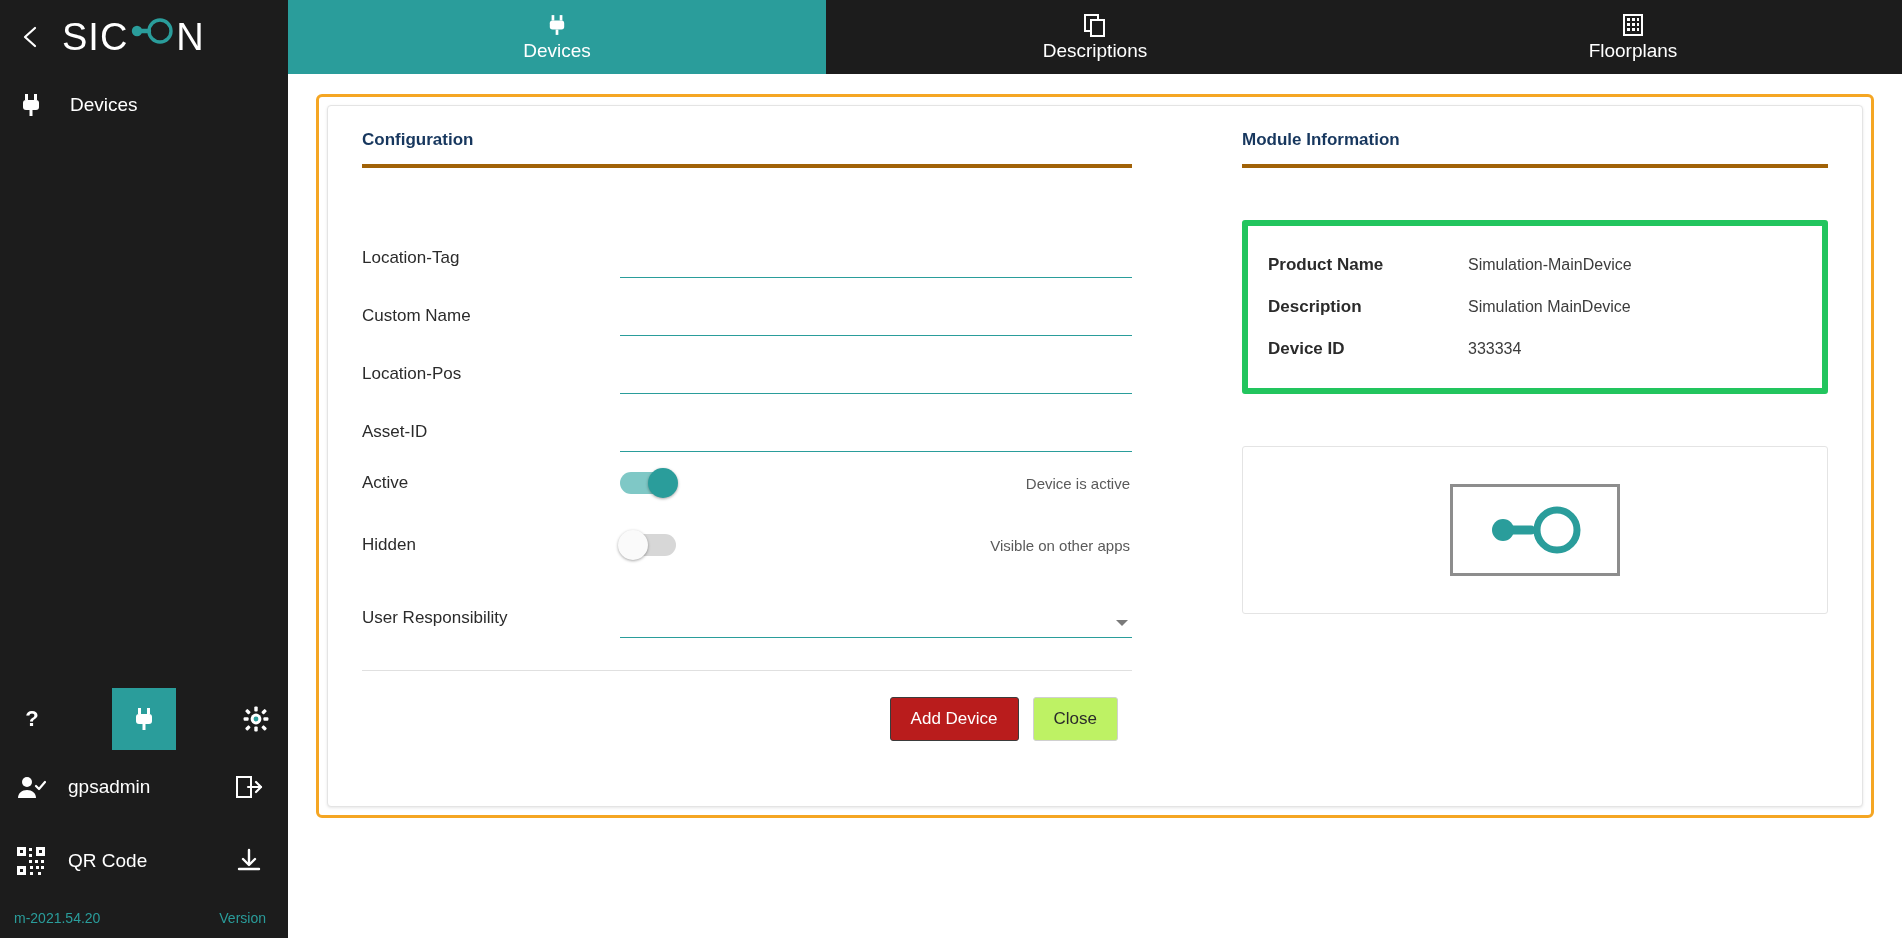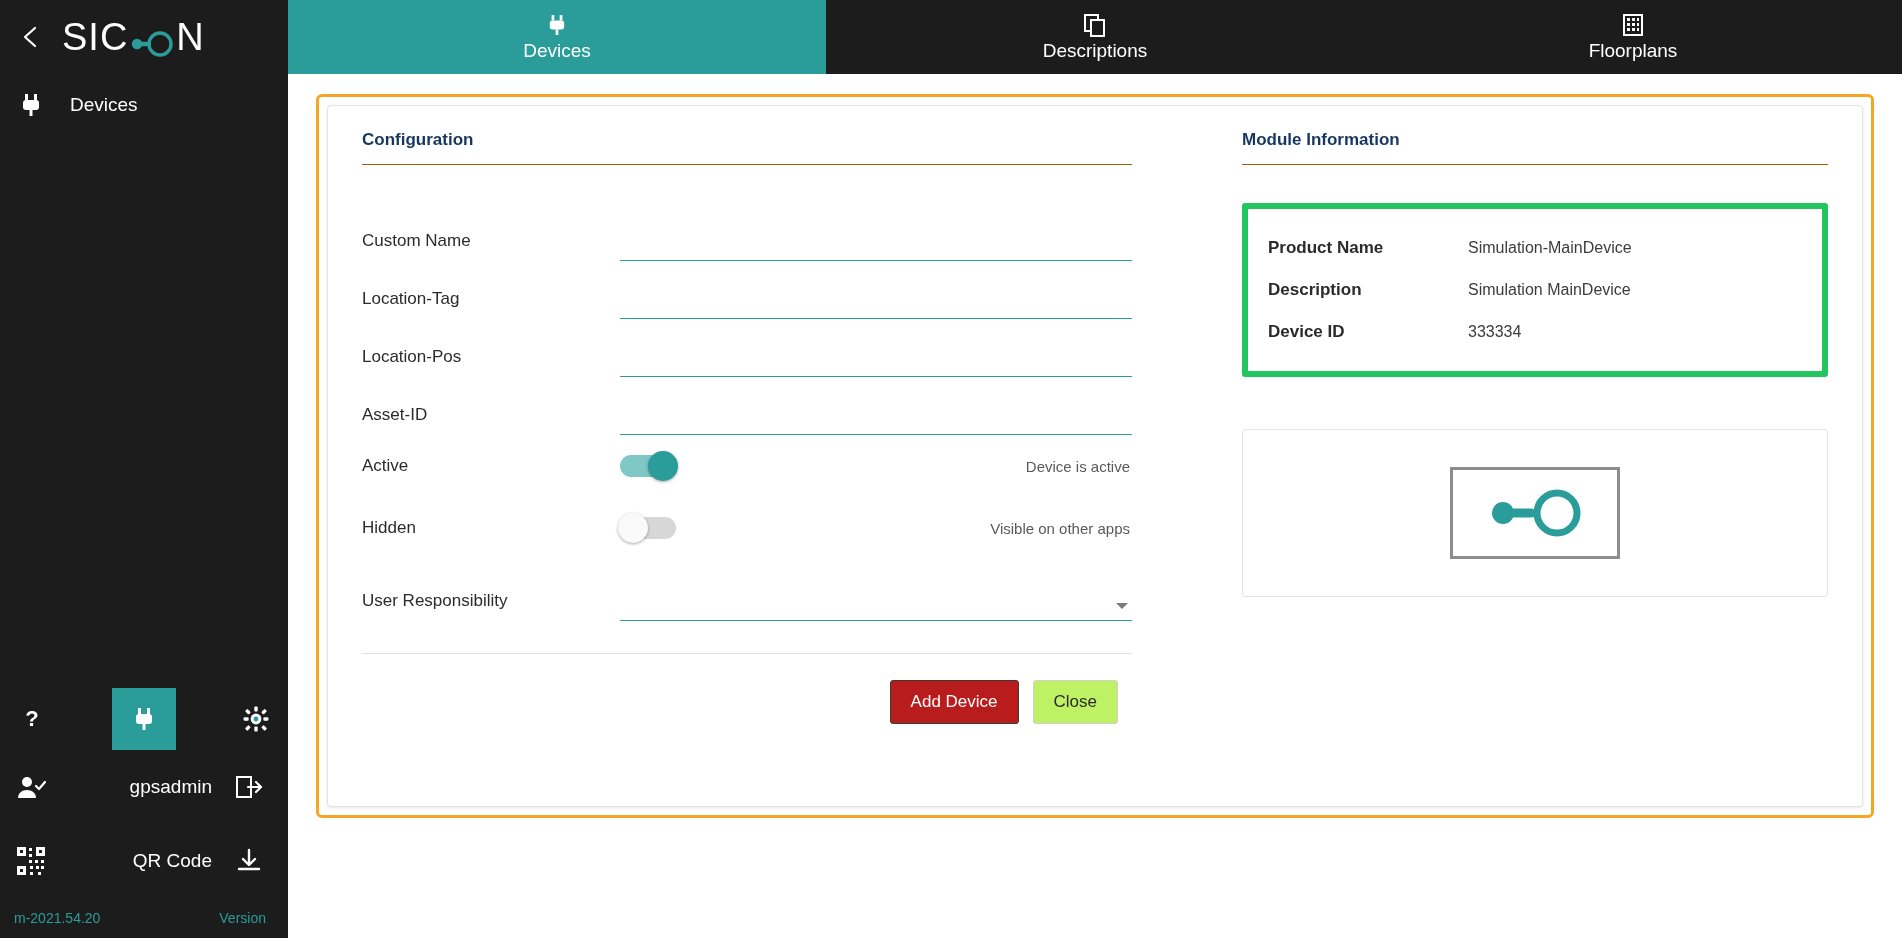--- a/index.html
+++ b/index.html
@@ -34,21 +34,21 @@
     gap: 18px;
   }
   .back-chevron {
     width: 26px; height: 26px;
     display: flex; align-items: center; justify-content: center;
     cursor: pointer;
   }
   .back-chevron svg { display: block; }
   .brand {
     display: flex;
-    align-items: flex-end;
+    align-items: flex-start;
     font-size: 38px;
     letter-spacing: 1px;
     font-weight: 400;
     color: #ffffff;
   }
   .brand .sic { font-family: "Liberation Sans", sans-serif; }
   .brand .ologo {
     display: inline-flex;
     align-items: center;
     margin: 0 1px;
@@ -101,21 +101,21 @@
     cursor: pointer;
   }
   .bottom-row .b-icon {
     width: 34px; height: 34px;
     display: flex; align-items: center; justify-content: center;
     flex: 0 0 34px;
   }
   .bottom-row .b-label {
     flex: 1 1 auto;
     font-size: 19px;
-    text-align: right;
+    text-align: left;
     color: #ffffff;
   }
   .bottom-row .b-action {
     width: 34px; height: 34px;
     display: flex; align-items: center; justify-content: center;
     flex: 0 0 34px;
     cursor: pointer;
   }
   .version-row {
     height: 40px;
@@ -190,22 +190,22 @@
   .col-right {
     flex: 1 1 auto;
     padding-left: 90px;
   }
 
   .section-title {
     font-size: 17px;
     color: #17375e;
     font-weight: 700;
     padding-bottom: 14px;
-    border-bottom: 1px solid #a16207;
-    margin-bottom: 38px;
+    border-bottom: 4px solid #a16207;
+    margin-bottom: 52px;
   }
 
   .form-row {
     display: flex;
     align-items: flex-end;
     height: 58px;
   }
   .form-row .f-label {
     width: 258px;
     flex: 0 0 258px;
@@ -545,28 +545,28 @@
     </div>
 
     <div class="content-wrap">
       <div class="highlight-frame">
         <div class="card">
 
           <div class="col-left">
             <div class="section-title">Configuration</div>
 
             <div class="form-row">
-              <div class="f-label">Custom Name</div>
+              <div class="f-label">Location-Tag</div>
               <div class="f-field">
                 <input class="f-input" type="text" value="" style="">
               </div>
             </div>
 
             <div class="form-row">
-              <div class="f-label">Location-Tag</div>
+              <div class="f-label">Custom Name</div>
               <div class="f-field">
                 <input class="f-input" type="text" value="" style="">
               </div>
             </div>
 
             <div class="form-row">
               <div class="f-label">Location-Pos</div>
               <div class="f-field">
                 <input class="f-input" type="text" value="" style="">
               </div>

